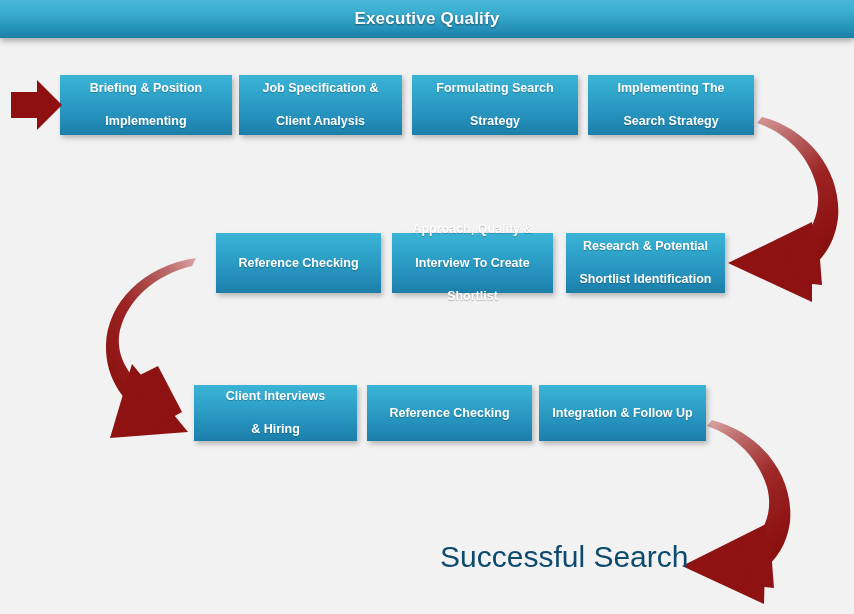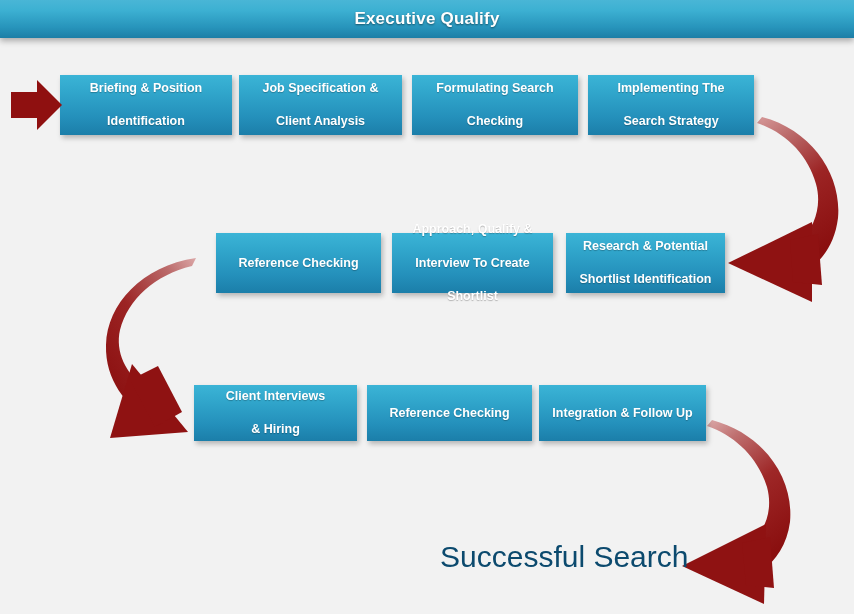--- a/index.html
+++ b/index.html
@@ -164,29 +164,29 @@
                L 762,566
                L 750,543
                C 766,531 773,509 767,487
                C 758,458 736,436 707,426 Z" fill="url(#gradC)"></path>
       <path d="M 766,524 L 764,604 L 682,566 Z" fill="#8f1212"></path>
       <path d="M 742,543 L 770,537 L 774,588 L 746,585 Z" fill="#8f1212"></path>
     </g>
   </svg>
 
   <div class="box" style="left:60px; top:75px; width:172px; height:60px;">
-    <span><span>Briefing &amp; Position</span><br><span>Identification</span></span>
+    <span><span>Briefing &amp; Position</span><br><span>Implementing</span></span>
   </div>
 
   <div class="box" style="left:239px; top:75px; width:163px; height:60px;">
     <span><span>Job Specification &amp;</span><br><span>Client Analysis</span></span>
   </div>
 
   <div class="box" style="left:412px; top:75px; width:166px; height:60px;">
-    <span><span>Formulating Search</span><br><span>Checking</span></span>
+    <span><span>Formulating Search</span><br><span>Strategy</span></span>
   </div>
 
   <div class="box" style="left:588px; top:75px; width:166px; height:60px;">
     <span><span>Implementing The</span><br><span>Search Strategy</span></span>
   </div>
 
   <div class="box" style="left:216px; top:233px; width:165px; height:60px;">
     <span>
         <span>Reference Checking</span>
       </span>

